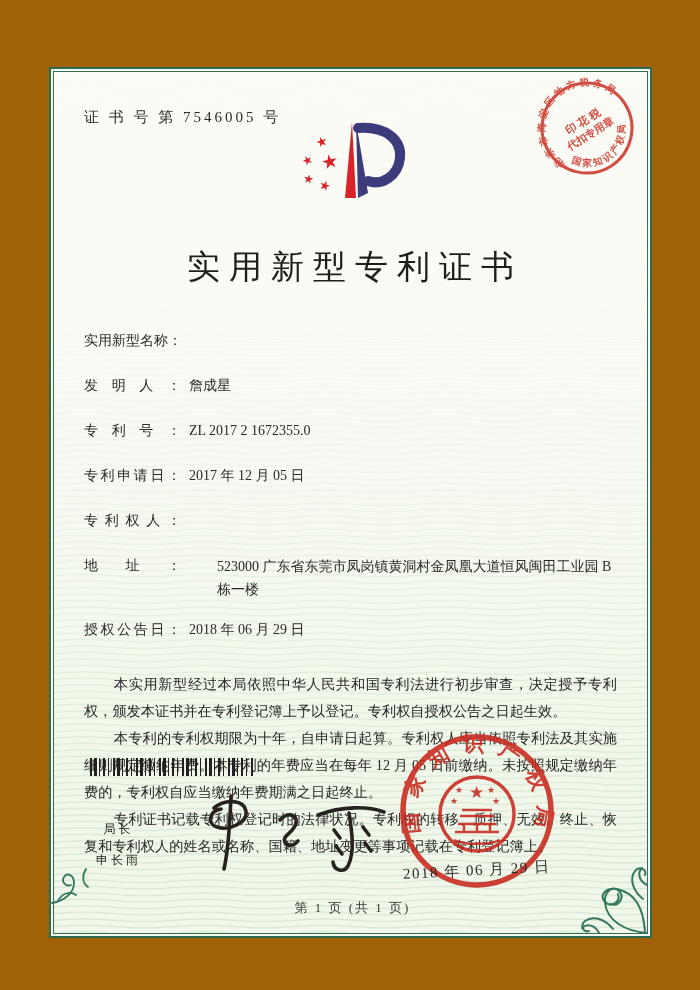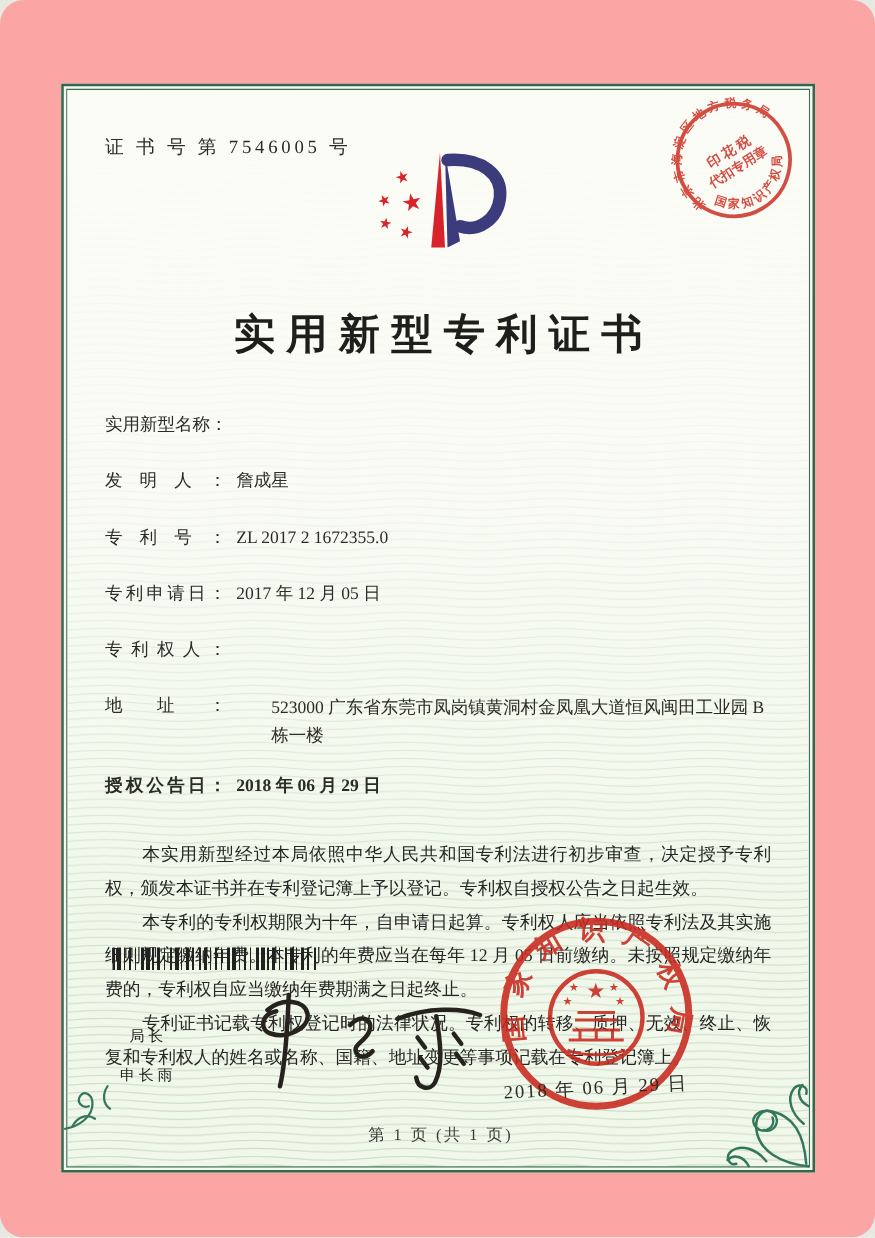--- a/index.html
+++ b/index.html
@@ -1,45 +1,45 @@
 <!DOCTYPE html>
 <html><head>
 <meta charset="utf-8">
 <style>
   * { margin:0; padding:0; box-sizing:border-box; }
   body { font-family:"Liberation Serif","DejaVu Serif",serif; background:#e8e8e2; }
-  .page { position:relative; width:700px; height:990px; background:#fca5a5; overflow:hidden; margin:0 auto;border-radius:19px; }
+  .page { position:relative; width:700px; height:990px; background:#a16207; overflow:hidden; margin:0 auto; }
 
   
   .frame { position:absolute; left:49px; top:67px; width:603px; height:871px;
            border:2.5px solid #2d6a50; padding:2px; background:#f6f8ef; }
   .frame-inner { position:relative; width:100%; height:100%; border:1.5px solid #376d55; overflow:visible; }
 
   .wave-bg { position:absolute; inset:0; width:100%; height:100%; }
   .white-fade { position:absolute; inset:0;
     background:linear-gradient(180deg, rgba(252,252,247,.95) 0%, rgba(252,252,247,.85) 30%,
                rgba(248,251,243,.55) 55%, rgba(240,247,234,.2) 80%, rgba(236,245,229,.05) 100%); }
 
   .content { position:relative; height:100%; padding:0 30px; z-index:2; }
 
   .cert-no { padding-top:36px; font-size:15px; letter-spacing:3px; color:#2b2b28; }
 
   .logo-wrap { position:absolute; left:0; right:0; top:44px; text-align:center; }
 
-  .title { margin-top:118px; text-align:center; font-size:33px; font-weight:bold;
+  .title { margin-top:118px; text-align:center; font-size:33px; font-weight:normal;
            letter-spacing:9px; text-indent:9px; color:#1e1e1c; }
 
   .fields { margin-top:40px; font-size:14px; color:#2b2b28; }
   .field-row { display:flex; margin-bottom:23px; line-height:22px; }
   .field-label { flex:0 0 97px; text-align:justify; text-align-last:justify; white-space:nowrap; }
   .field-value { flex:1; padding-left:8px; }
   .field-row.address { margin-bottom:18px;gap:28px; }
   .field-row.address .field-value { line-height:23px; }
 
-  .grant-row { display:flex; font-size:14px; color:#2b2b28; line-height:22px;font-weight:bold; }
+  .grant-row { display:flex; font-size:14px; color:#2b2b28; line-height:22px; }
   .grant-left { display:flex; width:318px; }
   .grant-right { display:flex; }
 
   .paras { margin-top:30px; font-size:14.2px; color:#262624; }
   .paras p { text-indent:2.1em; line-height:27px; text-align:justify; }
 
   .barcode { position:absolute; left:36px; top:686px; width:163px; height:18px;
     background:repeating-linear-gradient(90deg,
       #21211f 0 2px, transparent 2px 4px,
       #21211f 4px 7px, transparent 7px 9px,

